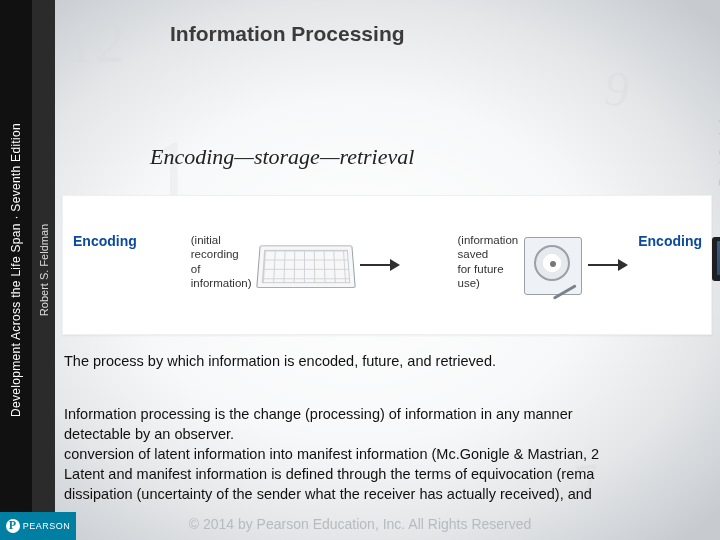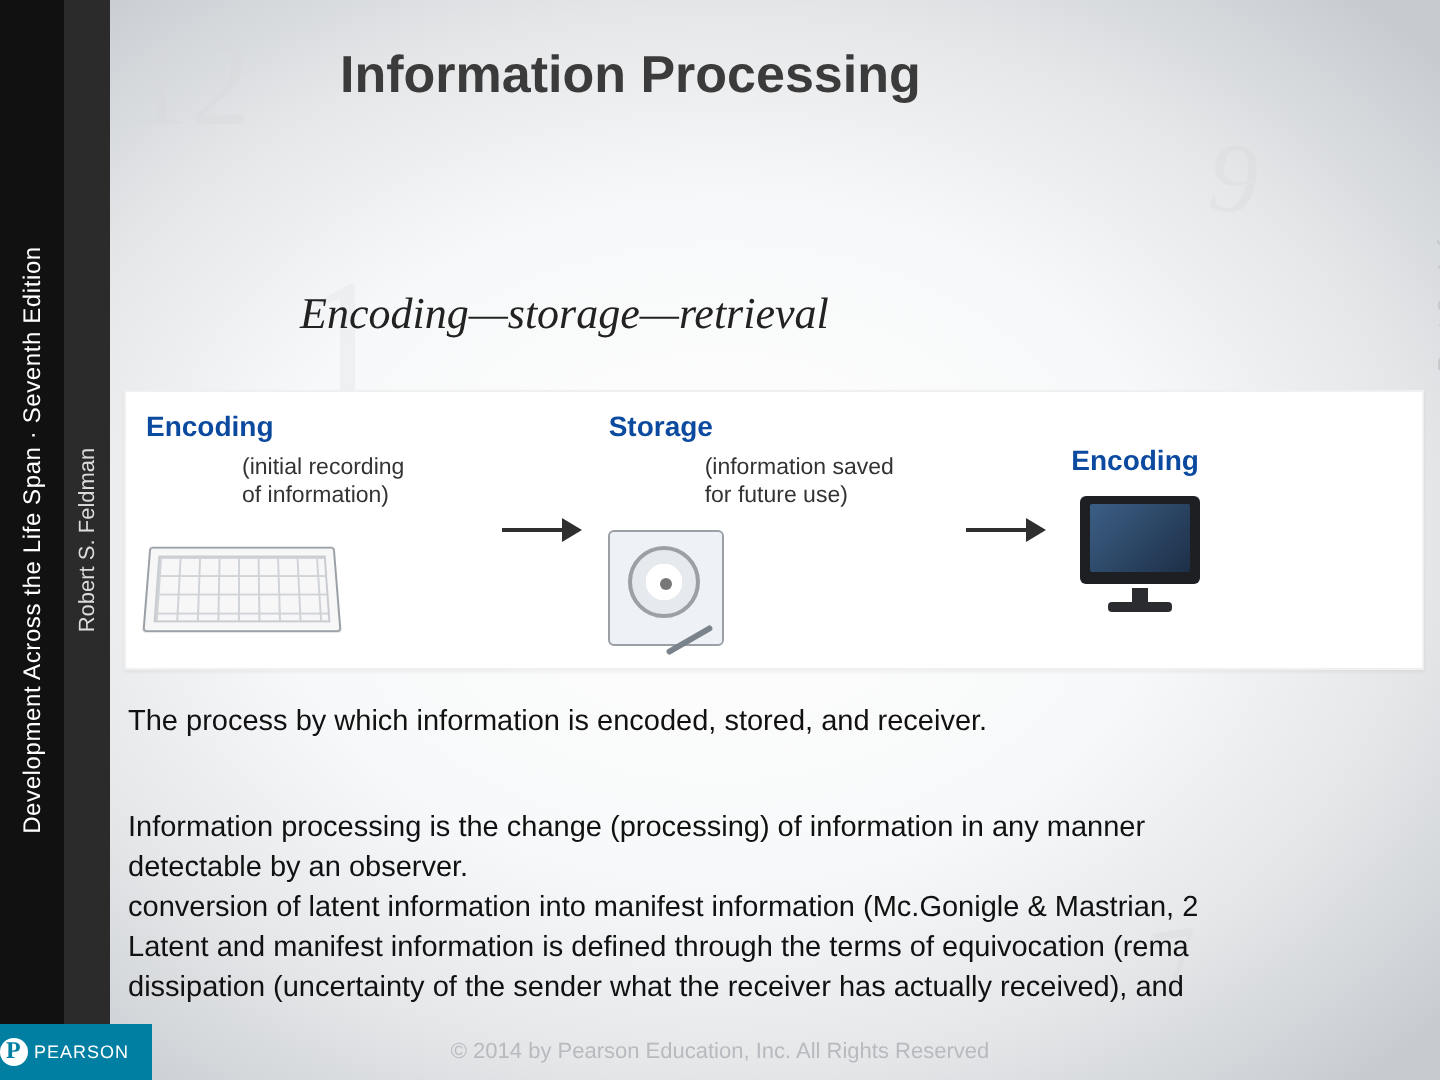--- a/index.html
+++ b/index.html
@@ -16,26 +16,26 @@
   .wm5 { top:120px; left:150px; font-size:90px; font-family:Georgia,serif; color:#e8e9ea; opacity:.5;}
   
   .spine { position:absolute; left:0; top:0; width:55px; height:540px; background:#111; color:#fff; }
   .spine-text { position:absolute; left:50%; top:50%; transform: translate(-50%,-50%) rotate(-90deg); transform-origin:center; white-space:nowrap; font-size:12px; letter-spacing:.3px; font-family: "Trebuchet MS", Arial, sans-serif; }
   .spine-author { position:absolute; left:32px; top:0; width:23px; height:540px; background:#2b2b2b; }
   .spine-author span { position:absolute; left:50%; top:50%; transform:translate(-50%,-50%) rotate(-90deg); white-space:nowrap; font-size:11px; color:#dcdcdc; font-family: "Trebuchet MS", Arial, sans-serif; }
   .spine-main { position:absolute; left:0; top:0; width:32px; height:540px; }
   
   .part-label { position:absolute; right:4px; top:90px; transform: rotate(-90deg); transform-origin: right top; font-size:13px; color:#c6c8ca; letter-spacing:.5px; }
   
-  .title { position:absolute; top:22px; left:170px; font-size:26px; font-weight:bold; color:#3b3b3b; font-family: Arial, sans-serif; }
+  .title { position:absolute; top:22px; left:170px; font-size:21px; font-weight:bold; color:#3b3b3b; font-family: Arial, sans-serif; }
   
   .subtitle { position:absolute; top:144px; left:150px; font-size:22px; font-style:italic; color:#222; font-family: "Times New Roman", serif; }
   
   .diagram { position:absolute; top:195px; left:62px; width:650px; height:140px; background:#fff; border:1px solid #f0f0f0; box-shadow:0 1px 2px rgba(0,0,0,.06); display:flex; align-items:center; }
-  .stage { flex:1; padding:8px 6px 8px 10px; display:flex; flex-direction:column; gap:6px; }
+  .stage { flex:1; padding:8px 6px 8px 10px; display:flex; gap:6px; }
   .stage-head { font-size:14px; font-weight:bold; color:#0b4a9e; font-family: Arial, sans-serif; }
   .stage-sub { font-size:11.5px; color:#333; line-height:1.25; font-family: Arial, sans-serif; margin-left: 48px; }
   .ill { height:62px; display:flex; align-items:center; justify-content:flex-start; margin-top:2px; }
   .arrow { width:46px; display:flex; justify-content:center; align-items:center; }
   .arrow svg { width:40px; height:18px; }
   
   .keyboard { width:96px; height:46px; background:#f7f7f7; border:1px solid #9aa0a6; border-radius:2px; position:relative; transform: perspective(240px) rotateX(22deg); }
   .keyboard::after{ content:""; position:absolute; inset:4px; background:
      repeating-linear-gradient(to right, #d0d3d7 0 1px, transparent 1px 10px),
      repeating-linear-gradient(to bottom, #d0d3d7 0 1px, transparent 1px 10px);
@@ -49,26 +49,26 @@
   
   .monitor { width:68px; height:58px; position:relative; }
   .monitor .frame{ position:absolute; left:4px; top:0; width:60px; height:44px; background:#1e1f22; border-radius:3px; }
   .monitor .screen{ position:absolute; left:9px; top:4px; width:50px; height:34px; background:linear-gradient(135deg,#3c5f86,#1d2f47); border-radius:1px;}
   .monitor .stand{ position:absolute; left:30px; bottom:4px; width:8px; height:8px; background:#2a2c30;}
   .monitor .base{ position:absolute; left:18px; bottom:0; width:32px; height:5px; background:#2a2c30; border-radius:2px;}
   
   .body1 { position:absolute; top:353px; left:64px; width:640px; font-size:14.5px; color:#111; font-family: Arial, sans-serif; }
   .body2 { position:absolute; top:404px; left:64px; width:660px; font-size:14.5px; color:#111; font-family: Arial, sans-serif; line-height:1.38; }
   
-  .pearson { position:absolute; left:0; bottom:0; width:76px; height:28px; background:#007fa3; display:flex; align-items:center; gap:3px; }
+  .pearson { position:absolute; left:0; bottom:0; width:76px; height:28px; background:#007fa3; display:flex; align-items:center; justify-content:center; gap:3px; }
   .pearson .p { width:14px; height:14px; border-radius:50%; background:#fff; position:relative; }
   .pearson .p::after{ content:"P"; position:absolute; left:3px; top:-1px; color:#007fa3; font-weight:bold; font-size:12px; font-family: Georgia, serif; }
   .pearson .word { color:#fff; font-size:9px; letter-spacing:.5px; font-family: Arial, sans-serif;}
   
-  .copy { position:absolute; bottom:8px; left:50%; transform:translateX(-50%); font-size:11px; color:#b7bbbf; }
+  .copy { position:absolute; bottom:8px; left:50%; transform:translateX(-50%); font-size:14px; color:#b7bbbf; }
 </style>
 </head>
 <body>
 
 <div class="slide">
 
   <span class="wm wm1">12</span>
   <span class="wm wm5">1</span>
   <span class="wm wm3">9</span>
   <span class="wm wm4">7</span>
@@ -95,21 +95,20 @@
           <div class="keyboard"></div>
         </div>
     </div>
     <div class="arrow">
       <svg viewBox="0 0 40 18">
           <line x1="0" y1="9" x2="30" y2="9" stroke="#2f2f2f" stroke-width="2"></line>
           <polygon points="30,3 40,9 30,15" fill="#2f2f2f"></polygon>
         </svg>
     </div>
     <div class="stage">
-      <div class="stage-head">Storage</div>
       <div class="stage-sub">(information saved<br>for future use)</div>
       <div class="ill">
         <div class="hdd">
             <div class="case"></div>
             <div class="platter"></div>
             <div class="spindle"></div>
             <div class="arm"></div>
           </div>
       </div>
     </div>
@@ -125,21 +124,21 @@
         <div class="monitor">
             <div class="frame"></div>
             <div class="screen"></div>
             <div class="stand"></div>
             <div class="base"></div>
           </div>
       </div>
     </div>
   </div>
 
-  <div class="body1">The process by which information is encoded, stored, and receiver.</div>
+  <div class="body1">The process by which information is encoded, future, and retrieved.</div>
   <div class="body2">Information processing is the change (processing) of information in any manner<br> detectable by an observer.<br>conversion of latent information into manifest information (Mc.Gonigle &amp; Mastrian, 2<br>Latent and manifest information is defined through the terms of equivocation (rema<br>dissipation (uncertainty of the sender what the receiver has actually received), and</div>
 
   <div class="pearson">
     <div class="p"></div>
     <div class="word">PEARSON</div>
   </div>
 
   <div class="copy">© 2014 by Pearson Education, Inc. All Rights Reserved</div>
 </div>
 

